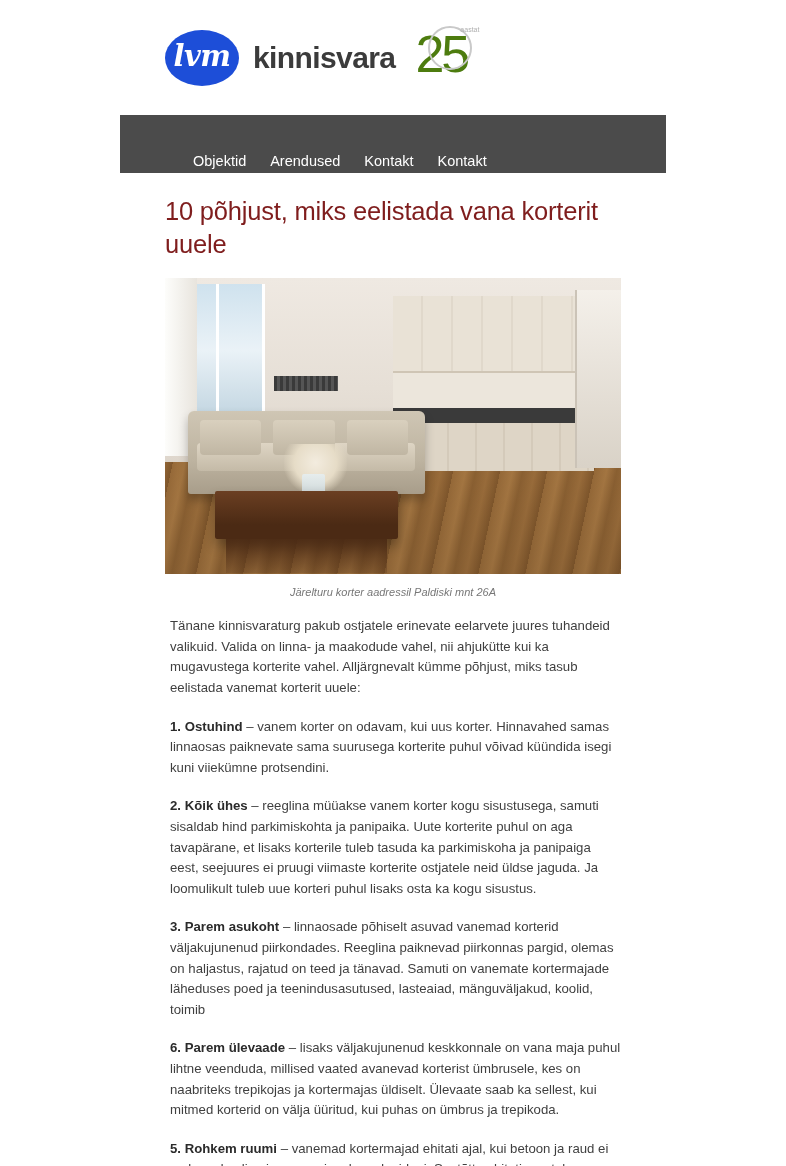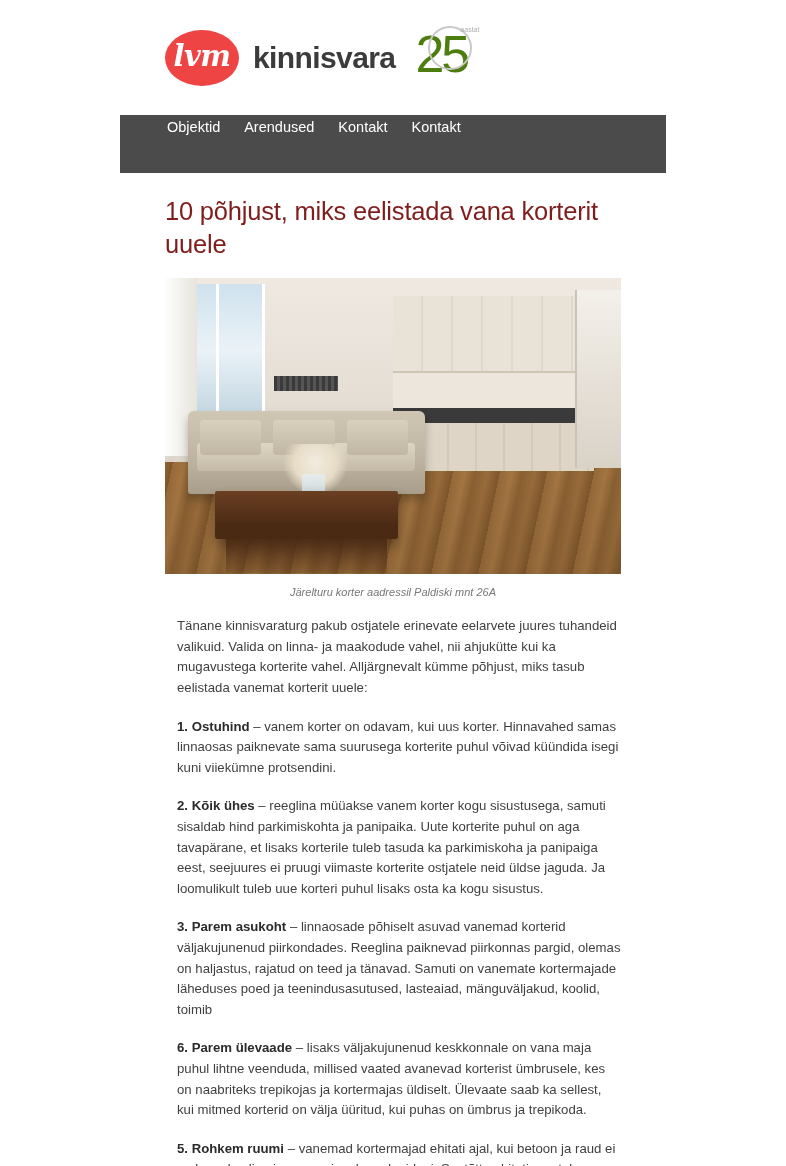--- a/index.html
+++ b/index.html
@@ -31,21 +31,21 @@
   }
   .logo-wrap {
     display: flex;
     align-items: center;
     gap: 14px;
   }
   .logo-mark {
     width: 74px;
     height: 56px;
     border-radius: 50%;
-    background: #ef4444;
+    background: #1d4ed8;
     display: flex;
     align-items: center;
     justify-content: center;
   }
   .logo-mark span {
     color: #ffffff;
     font-family: "DejaVu Serif", serif;
     font-style: italic;
     font-weight: bold;
     font-size: 29px;
@@ -85,22 +85,22 @@
     right: -4px;
     top: -2px;
     font-size: 7px;
     color: #b0b0b0;
   }
   
   .nav {
     background: #4b4b4b;
     height: 58px;
     display: flex;
-    align-items: flex-start;
-    padding-left: 45px;
+    align-items: flex-end;
+    padding-left: 71px;
     gap: 20px;
   }
   .nav a {
     color: #ffffff;
     font-size: 14.5px;
     text-decoration: none;
     padding: 4px 2px;
   }
   
   .content {
@@ -251,21 +251,21 @@
     margin-top: 12px;
     font-size: 11px;
     color: #777777;
     font-style: italic;
     text-align: center;
   }
   .body-text {
     margin-top: 18px;
   }
   .body-text p {
-    margin: 0 0 18px 12px;
+    margin: 0 0 18px 5px;
     font-size: 13.2px;
     line-height: 1.56;
     color: #3f3f3f;
   }
   .body-text p b {
     color: #2b2b2b;
   }
 </style>
 </head>
 <body>

